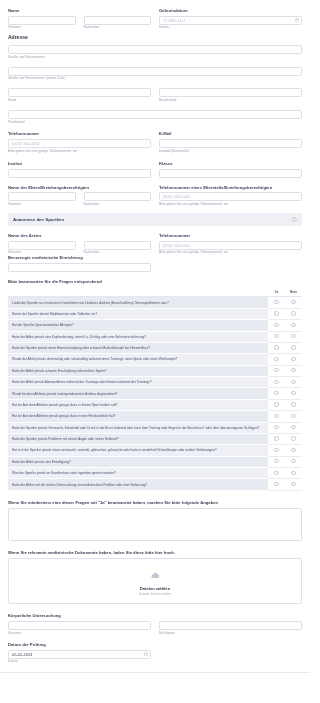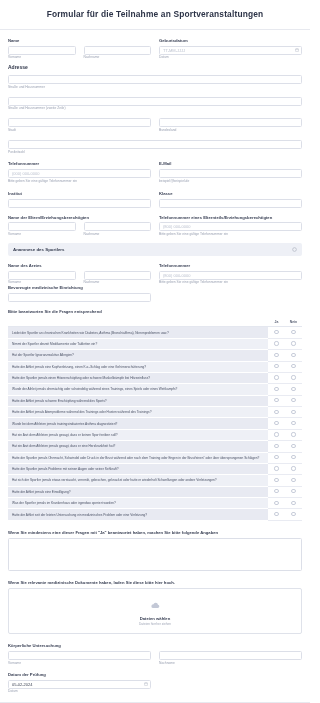--- a/index.html
+++ b/index.html
@@ -179,23 +179,20 @@
   .dz-sub { font-size: 3.2px; color: #a2a8b8; margin-top: 1.6px; }
 
   
   .divider { border-top: 1px solid #e7e9ef; margin: 8px 0 0 0; }
 </style>
 </head>
 <body>
 
 <div class="page">
 
-  <div class="form-header">
-    <div class="form-title">Formular für die Teilnahme an Sportveranstaltungen</div>
-  </div>
 
   <div class="body">
 
     <div class="row">
       <div class="col">
         <label class="fl">Name</label>
         <div class="row">
           <div class="col">
             <input class="ti" type="text" value="" style="">
             <span class="hint">Vorname</span>

